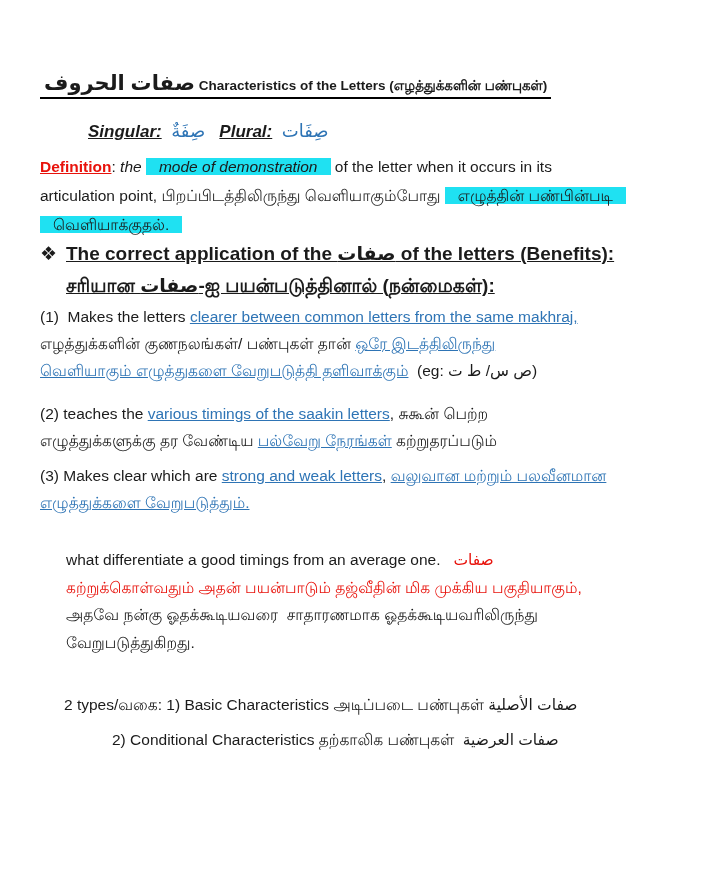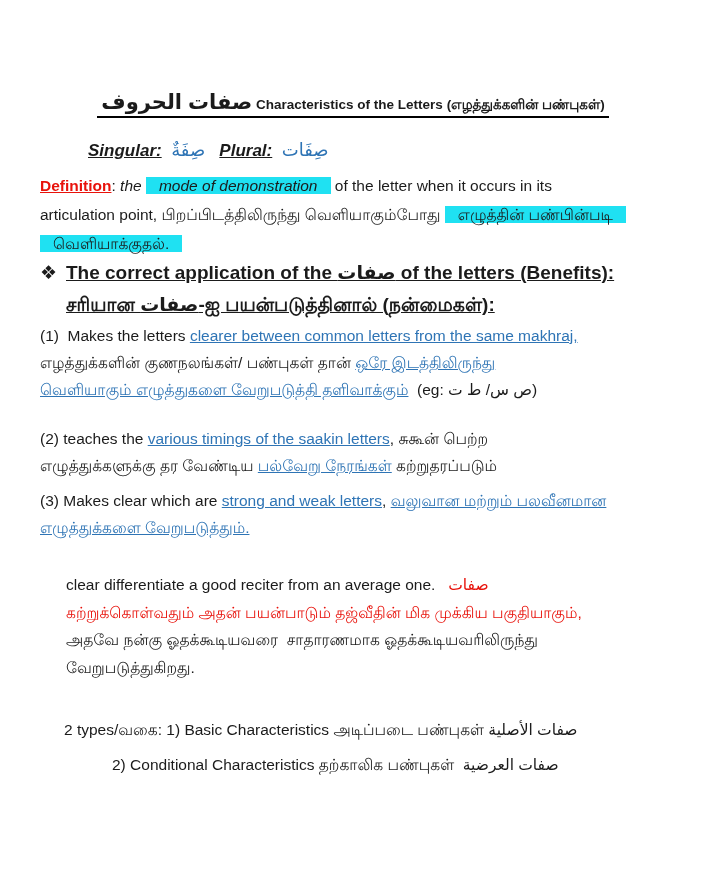--- a/index.html
+++ b/index.html
@@ -20,34 +20,34 @@
   .b{font-weight:bold;}
   .i{font-style:italic;}
   .u{text-decoration:underline;}
   .red{color:var(--red);}
   .blue{color:var(--bullet-blue);}
   .link{color:var(--link); text-decoration:underline; text-decoration-color:var(--link); cursor:pointer;}
   .hl{background:var(--hl); padding:0 13px;}
   .bullet{display:inline-block; width:26px; margin-left:-26px;}
 
   
-  .doc-title{margin-top:90px; text-align:center;}
+  .doc-title{margin-top:71px; text-align:left;}
   .doc-title .tw{display:inline-block; border-bottom:2px solid #000; padding:0 4px 2px 4px;}
   .title-ar{font-size:21px; font-weight:bold;}
   .title-en{font-size:13.5px; font-weight:bold;}
 
   .singular{margin-top:20px; font-size:17px; line-height:24px;margin-left:48px;}
   .singular .ar-blue{color:var(--link); font-size:18px;}
 
   .definition{margin-top:8px; line-height:29px;}
   .benefits-heading{line-height:30px; padding-left:26px; font-size:19px;}
   .benefits-heading .line{margin-bottom:2px;}
   .para{line-height:27px;}
   .p1{}
-  .p2{margin-top:22px;}
+  .p2{margin-top:16px;}
   .p3{margin-top:8px;}
   .learning{margin-top:30px; line-height:27.5px; padding-left:26px;}
   .types1{margin-top:36px; line-height:25px;margin-left:24px;}
   .types2{margin-top:10px; line-height:25px; padding-left:72px;}
 </style>
 </head>
 <body>
 
 <div class="page">
   <div class="content">
@@ -81,21 +81,21 @@
         <div class="line"><span>(2) teaches the </span><span class="link">various timings of the saakin letters</span><span>, சுகூன் பெற்ற</span></div>
         <div class="line"><span>எழுத்துக்களுக்கு தர வேண்டிய </span><span class="link">பல்வேறு நேரங்கள்</span><span> கற்றுதரப்படும்</span></div>
       </div>
 
     <div class="para p3">
         <div class="line"><span>(3) Makes clear which are </span><span class="link">strong and weak letters</span><span>, </span><span class="link">வலுவான மற்றும் பலவீனமான</span></div>
         <div class="line"><span class="link">எழுத்துக்களை வேறுபடுத்தும்.</span></div>
       </div>
 
     <div class="learning">
-        <div class="line"><span>clear differentiate a good reciter from an average one.   </span><span class="red">صفات</span></div>
+        <div class="line"><span>what differentiate a good timings from an average one.   </span><span class="red">صفات</span></div>
         <div class="line"><span class="red">கற்றுக்கொள்வதும் அதன் பயன்பாடும் தஜ்வீதின் மிக முக்கிய பகுதியாகும்,</span></div>
         <div class="line"><span>அதவே நன்கு ஓதக்கூடியவரை  சாதாரணமாக ஓதக்கூடியவரிலிருந்து</span></div>
         <div class="line"><span>வேறுபடுத்துகிறது.</span></div>
       </div>
 
     <div class="types1">
         <div class="line"><span>2 types/வகை: 1) Basic Characteristics அடிப்படை பண்புகள் </span><span>صفات الأصلية</span></div>
       </div>
 
     <div class="types2">

